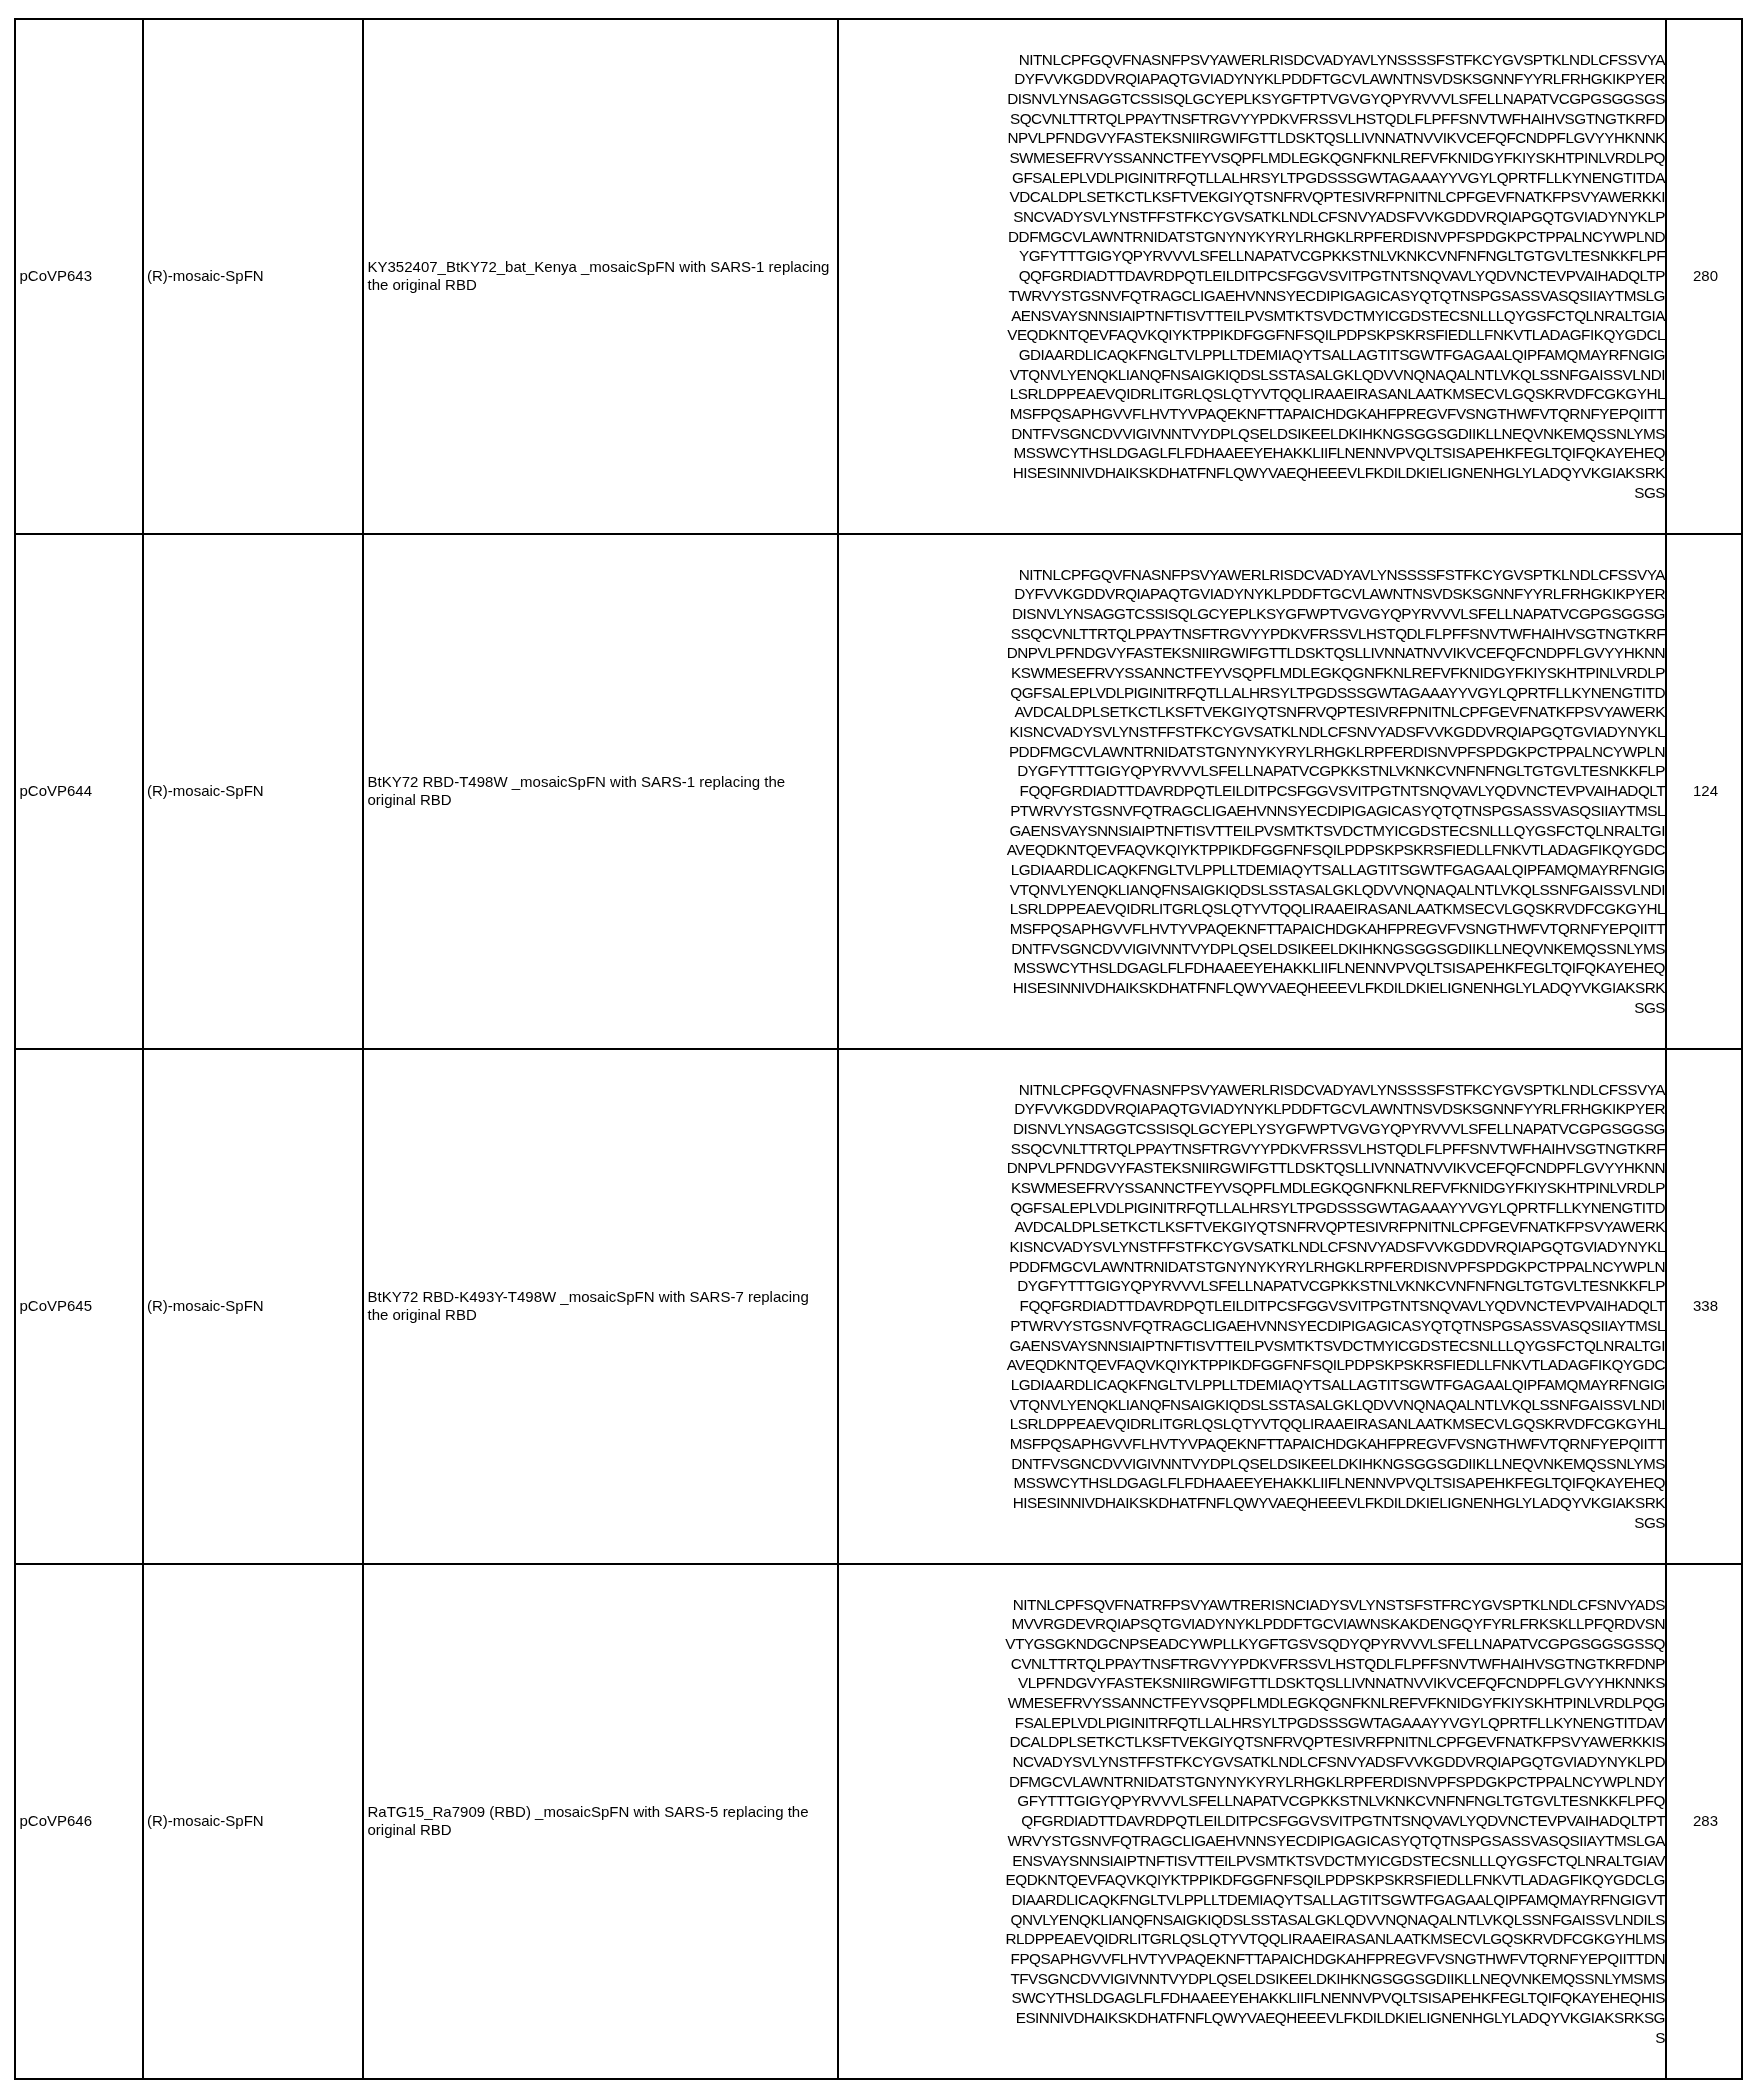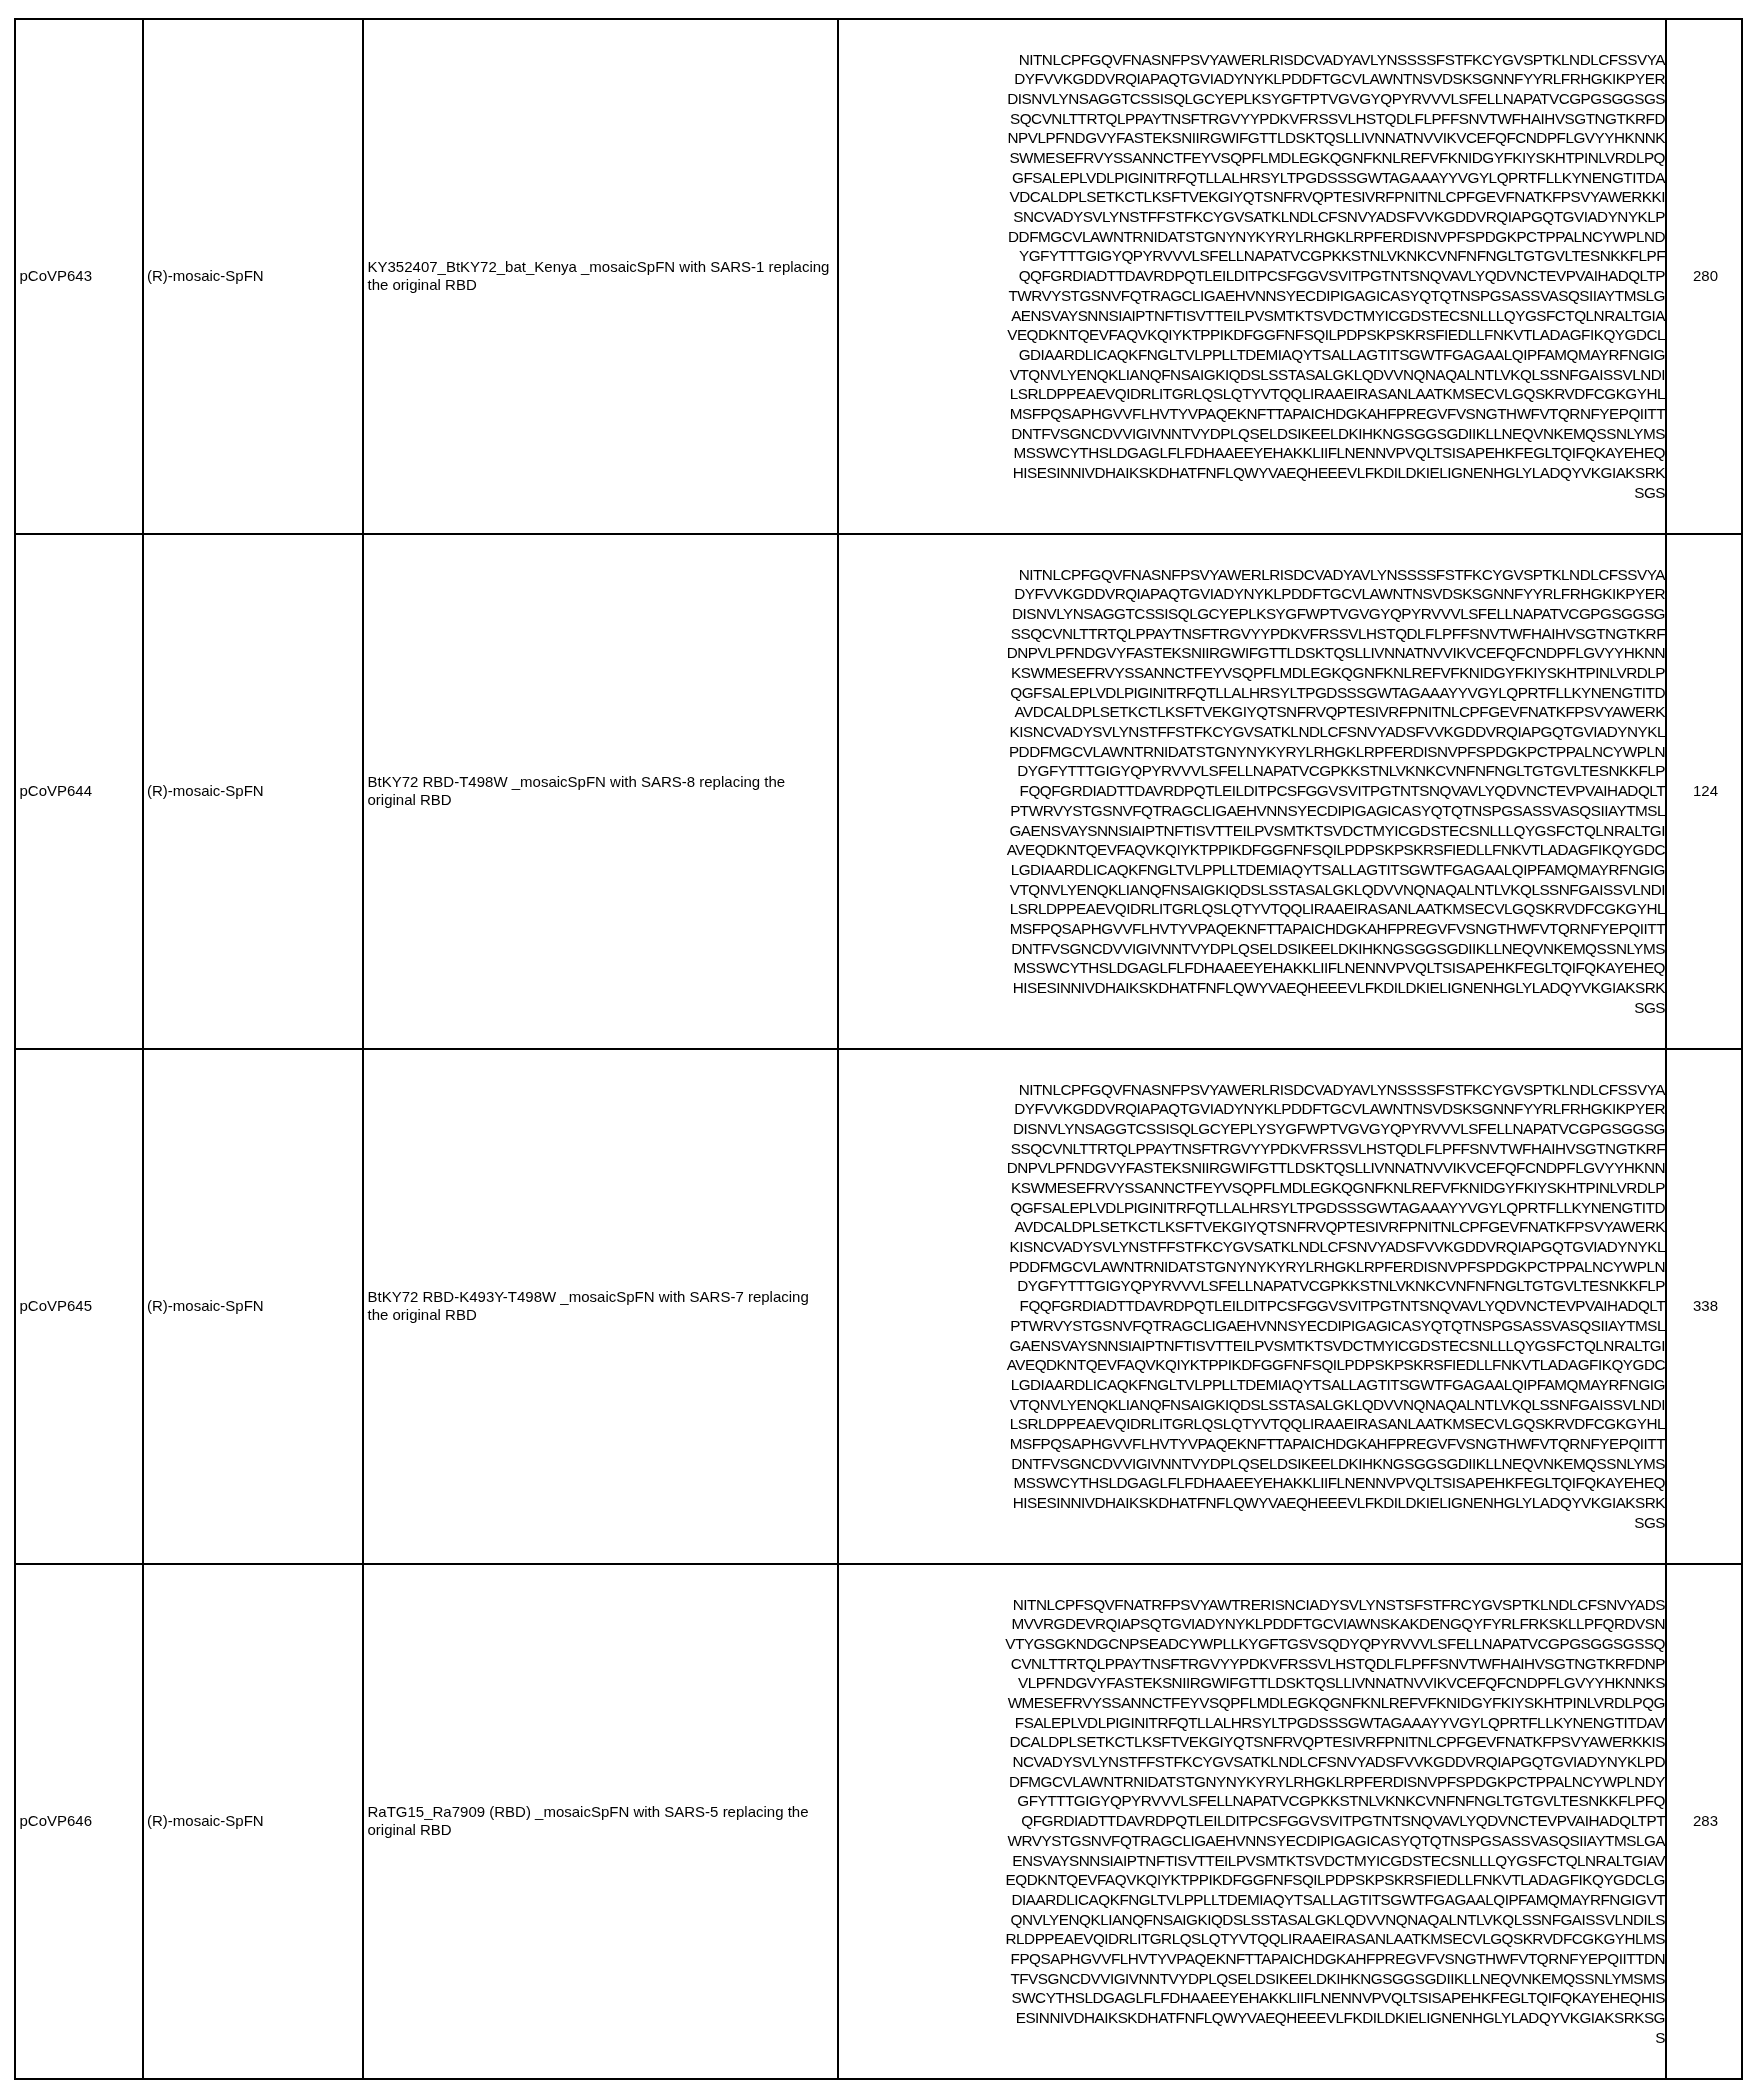--- a/index.html
+++ b/index.html
@@ -78,21 +78,21 @@
         </td>
       </tr>
         <tr class="row" style="">
         <td class="c-id">
           <span>pCoVP644</span>
         </td>
         <td class="c-type">
           <span>(R)-mosaic-SpFN</span>
         </td>
         <td class="c-desc">
-          <span class="desc-text">BtKY72 RBD-T498W _mosaicSpFN with SARS-8 replacing the original RBD</span>
+          <span class="desc-text">BtKY72 RBD-T498W _mosaicSpFN with SARS-1 replacing the original RBD</span>
         </td>
         <td class="c-seq">
           <span class="seq-lines">
               <span class="seq-line">NITNLCPFGQVFNASNFPSVYAWERLRISDCVADYAVLYNSSSSFSTFKCYGVSPTKLNDLCFSSVYA</span>
               <span class="seq-line">DYFVVKGDDVRQIAPAQTGVIADYNYKLPDDFTGCVLAWNTNSVDSKSGNNFYYRLFRHGKIKPYER</span>
               <span class="seq-line">DISNVLYNSAGGTCSSISQLGCYEPLKSYGFWPTVGVGYQPYRVVVLSFELLNAPATVCGPGSGGSG</span>
               <span class="seq-line">SSQCVNLTTRTQLPPAYTNSFTRGVYYPDKVFRSSVLHSTQDLFLPFFSNVTWFHAIHVSGTNGTKRF</span>
               <span class="seq-line">DNPVLPFNDGVYFASTEKSNIIRGWIFGTTLDSKTQSLLIVNNATNVVIKVCEFQFCNDPFLGVYYHKNN</span>
               <span class="seq-line">KSWMESEFRVYSSANNCTFEYVSQPFLMDLEGKQGNFKNLREFVFKNIDGYFKIYSKHTPINLVRDLP</span>
               <span class="seq-line">QGFSALEPLVDLPIGINITRFQTLLALHRSYLTPGDSSSGWTAGAAAYYVGYLQPRTFLLKYNENGTITD</span>

